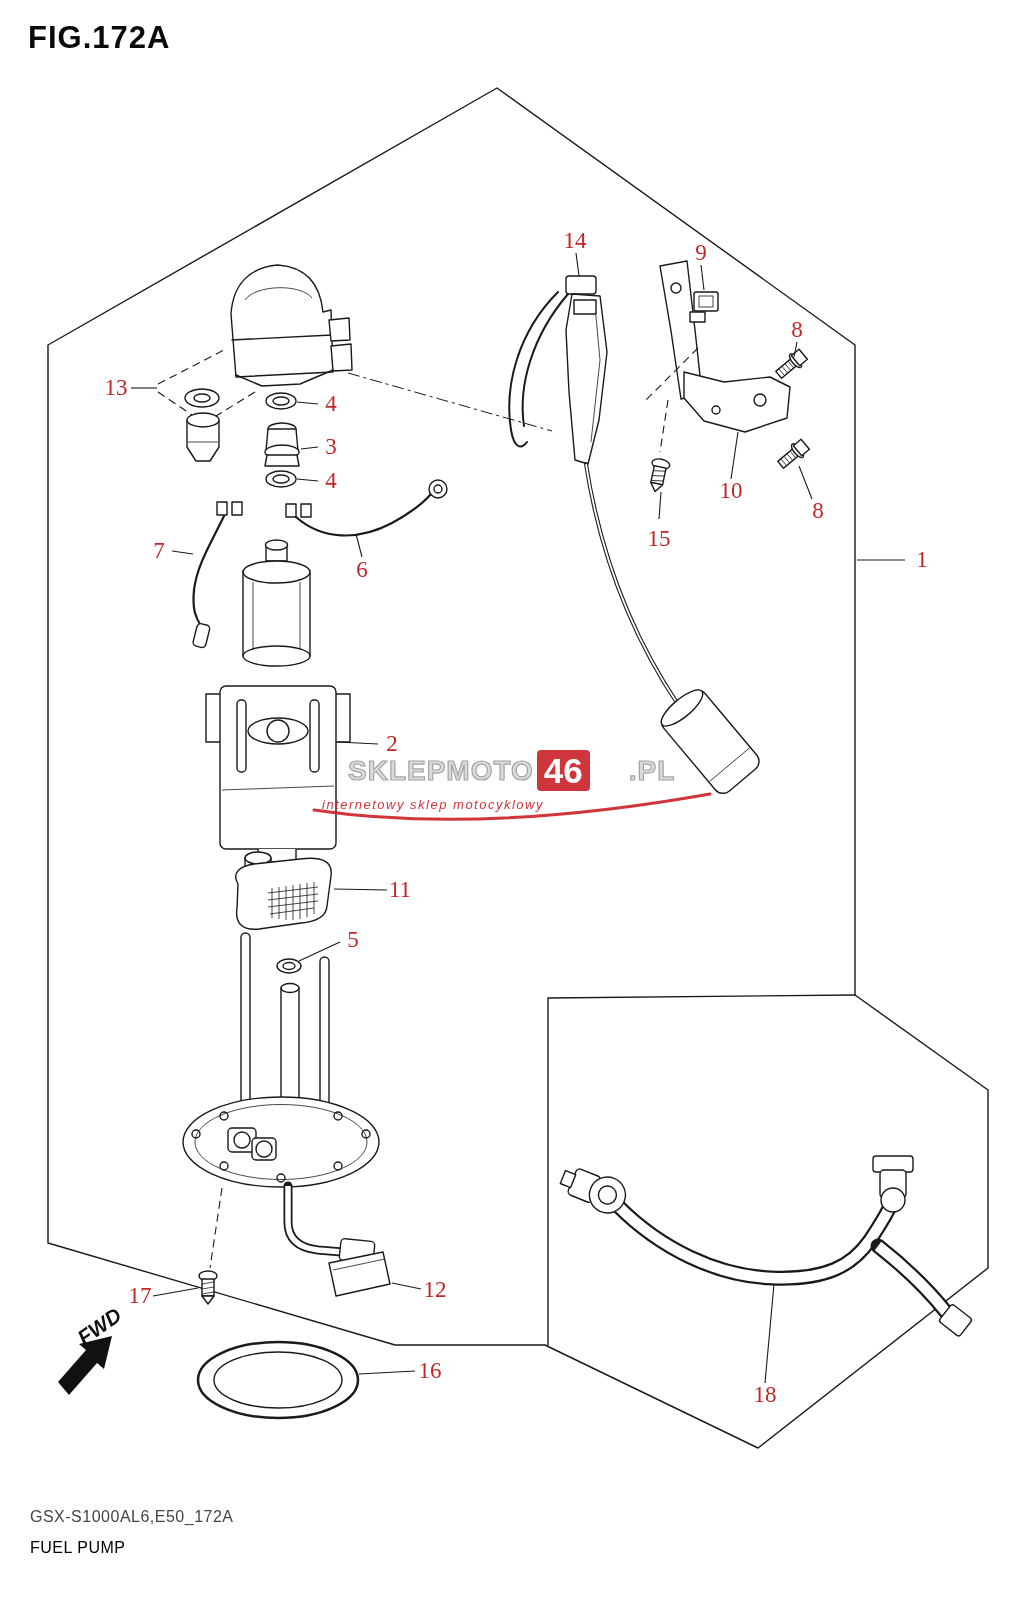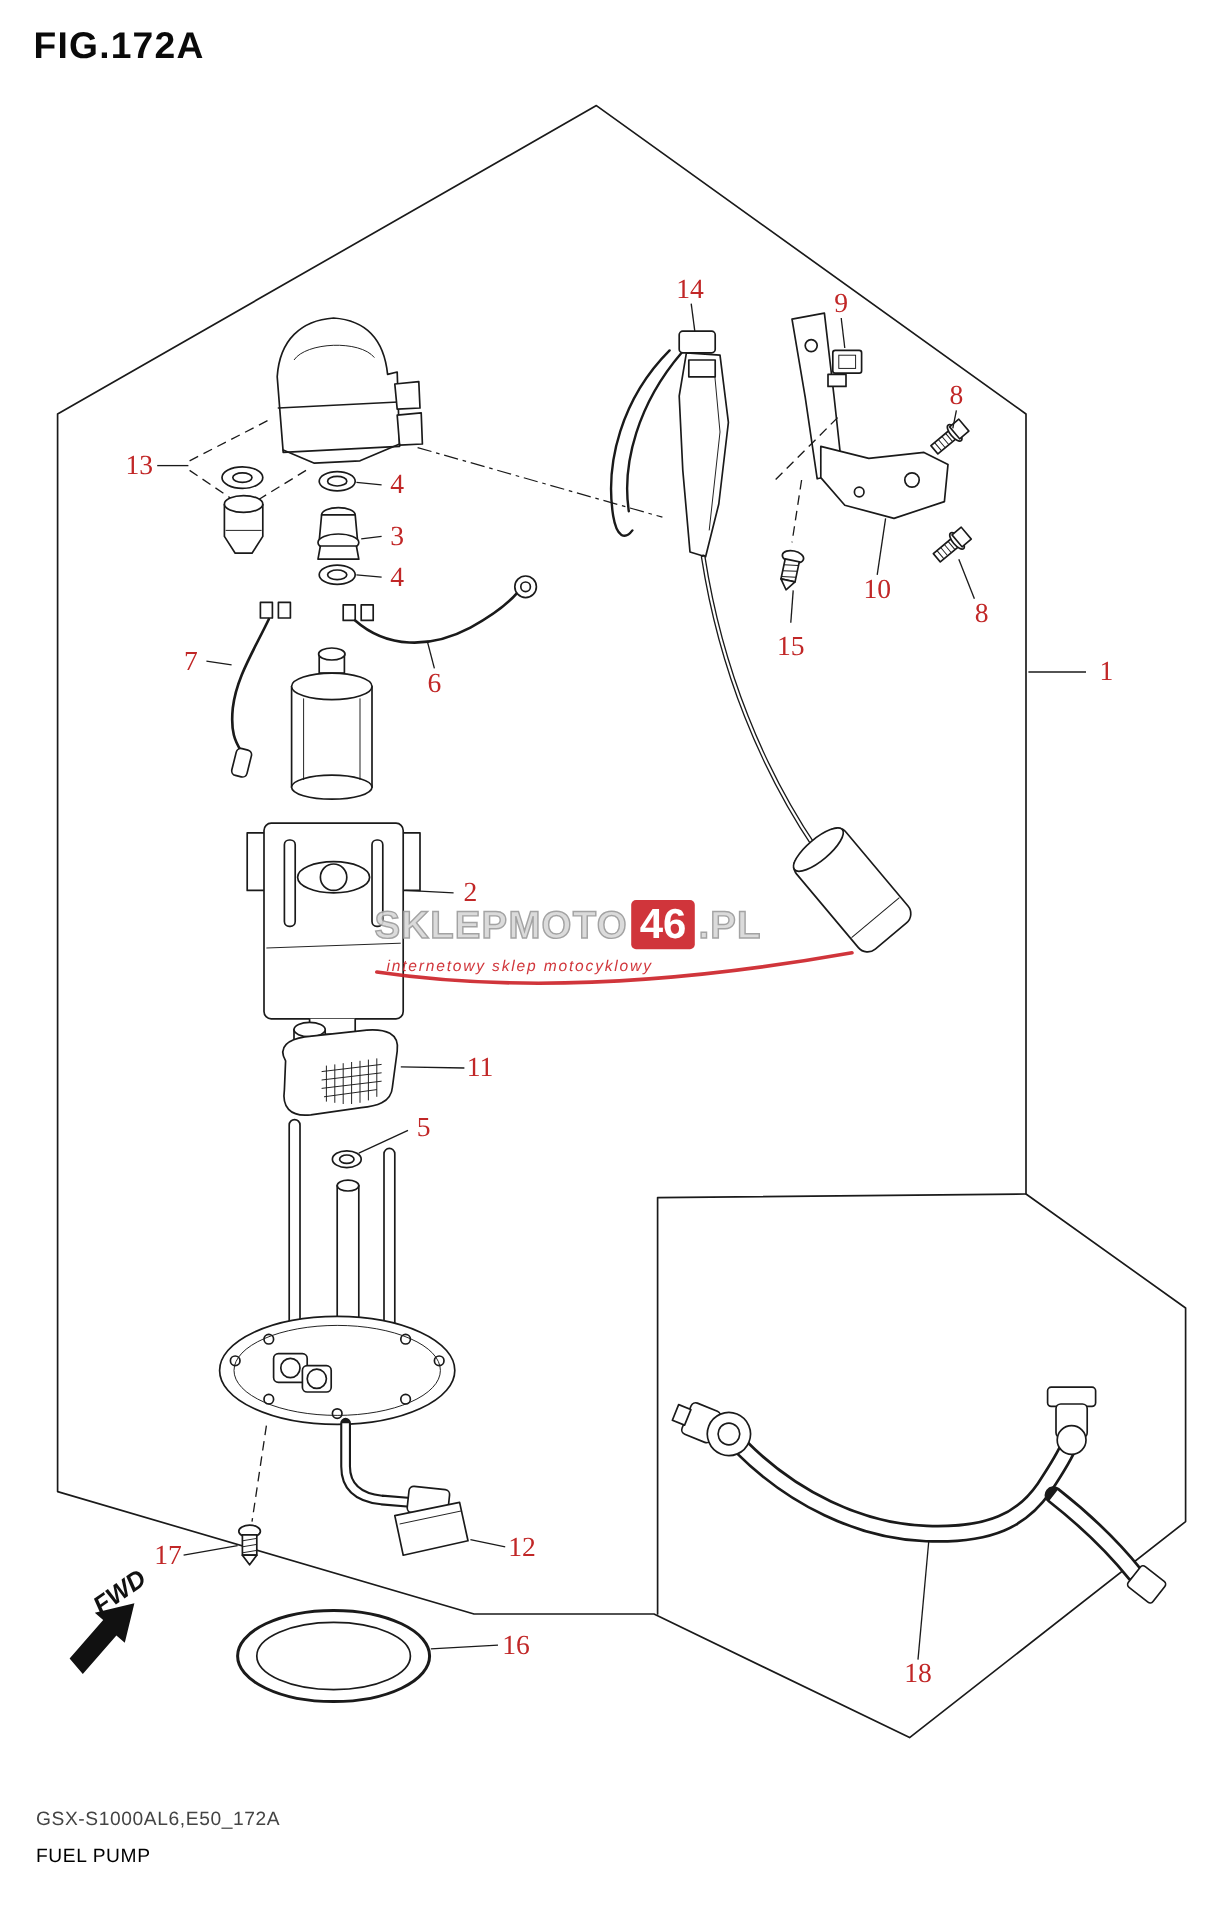--- a/index.html
+++ b/index.html
@@ -26,22 +26,22 @@
   .callout-layer { position:absolute; inset:0; z-index:3; pointer-events:none; }
   .callout {
     position:absolute; transform:translate(-50%,-50%);
     font-family:"Liberation Serif", serif; font-size:23px; color:var(--callout);
     white-space:nowrap;
   }
 
   .watermark { position:absolute; left:312px; top:750px; width:410px; z-index:2; opacity:.9; }
   .wm-row { display:flex; align-items:center; gap:3px; }
   .wm-text {
-    font-size:32px; font-weight:700; color:#d8d8d8;
-    -webkit-text-stroke:1.2px #9a9a9a; letter-spacing:1px; line-height:1;
+    font-size:28px; font-weight:700; color:#d8d8d8;
+    -webkit-text-stroke:1.2px #9a9a9a; letter-spacing:1px; line-height:1;margin-left:36px;
   }
   .wm-badge {
     background:var(--accent); color:#fff; font-size:35px; font-weight:700;
     padding:3px 7px; border-radius:4px; line-height:1;
   }
   .wm-tagline {
     position:absolute; left:10px; top:47px;
     font-size:13px; font-style:italic; letter-spacing:1.5px; color:var(--accent);text-align:center;
   }
   .wm-swoosh { position:absolute; left:0; top:42px; }

